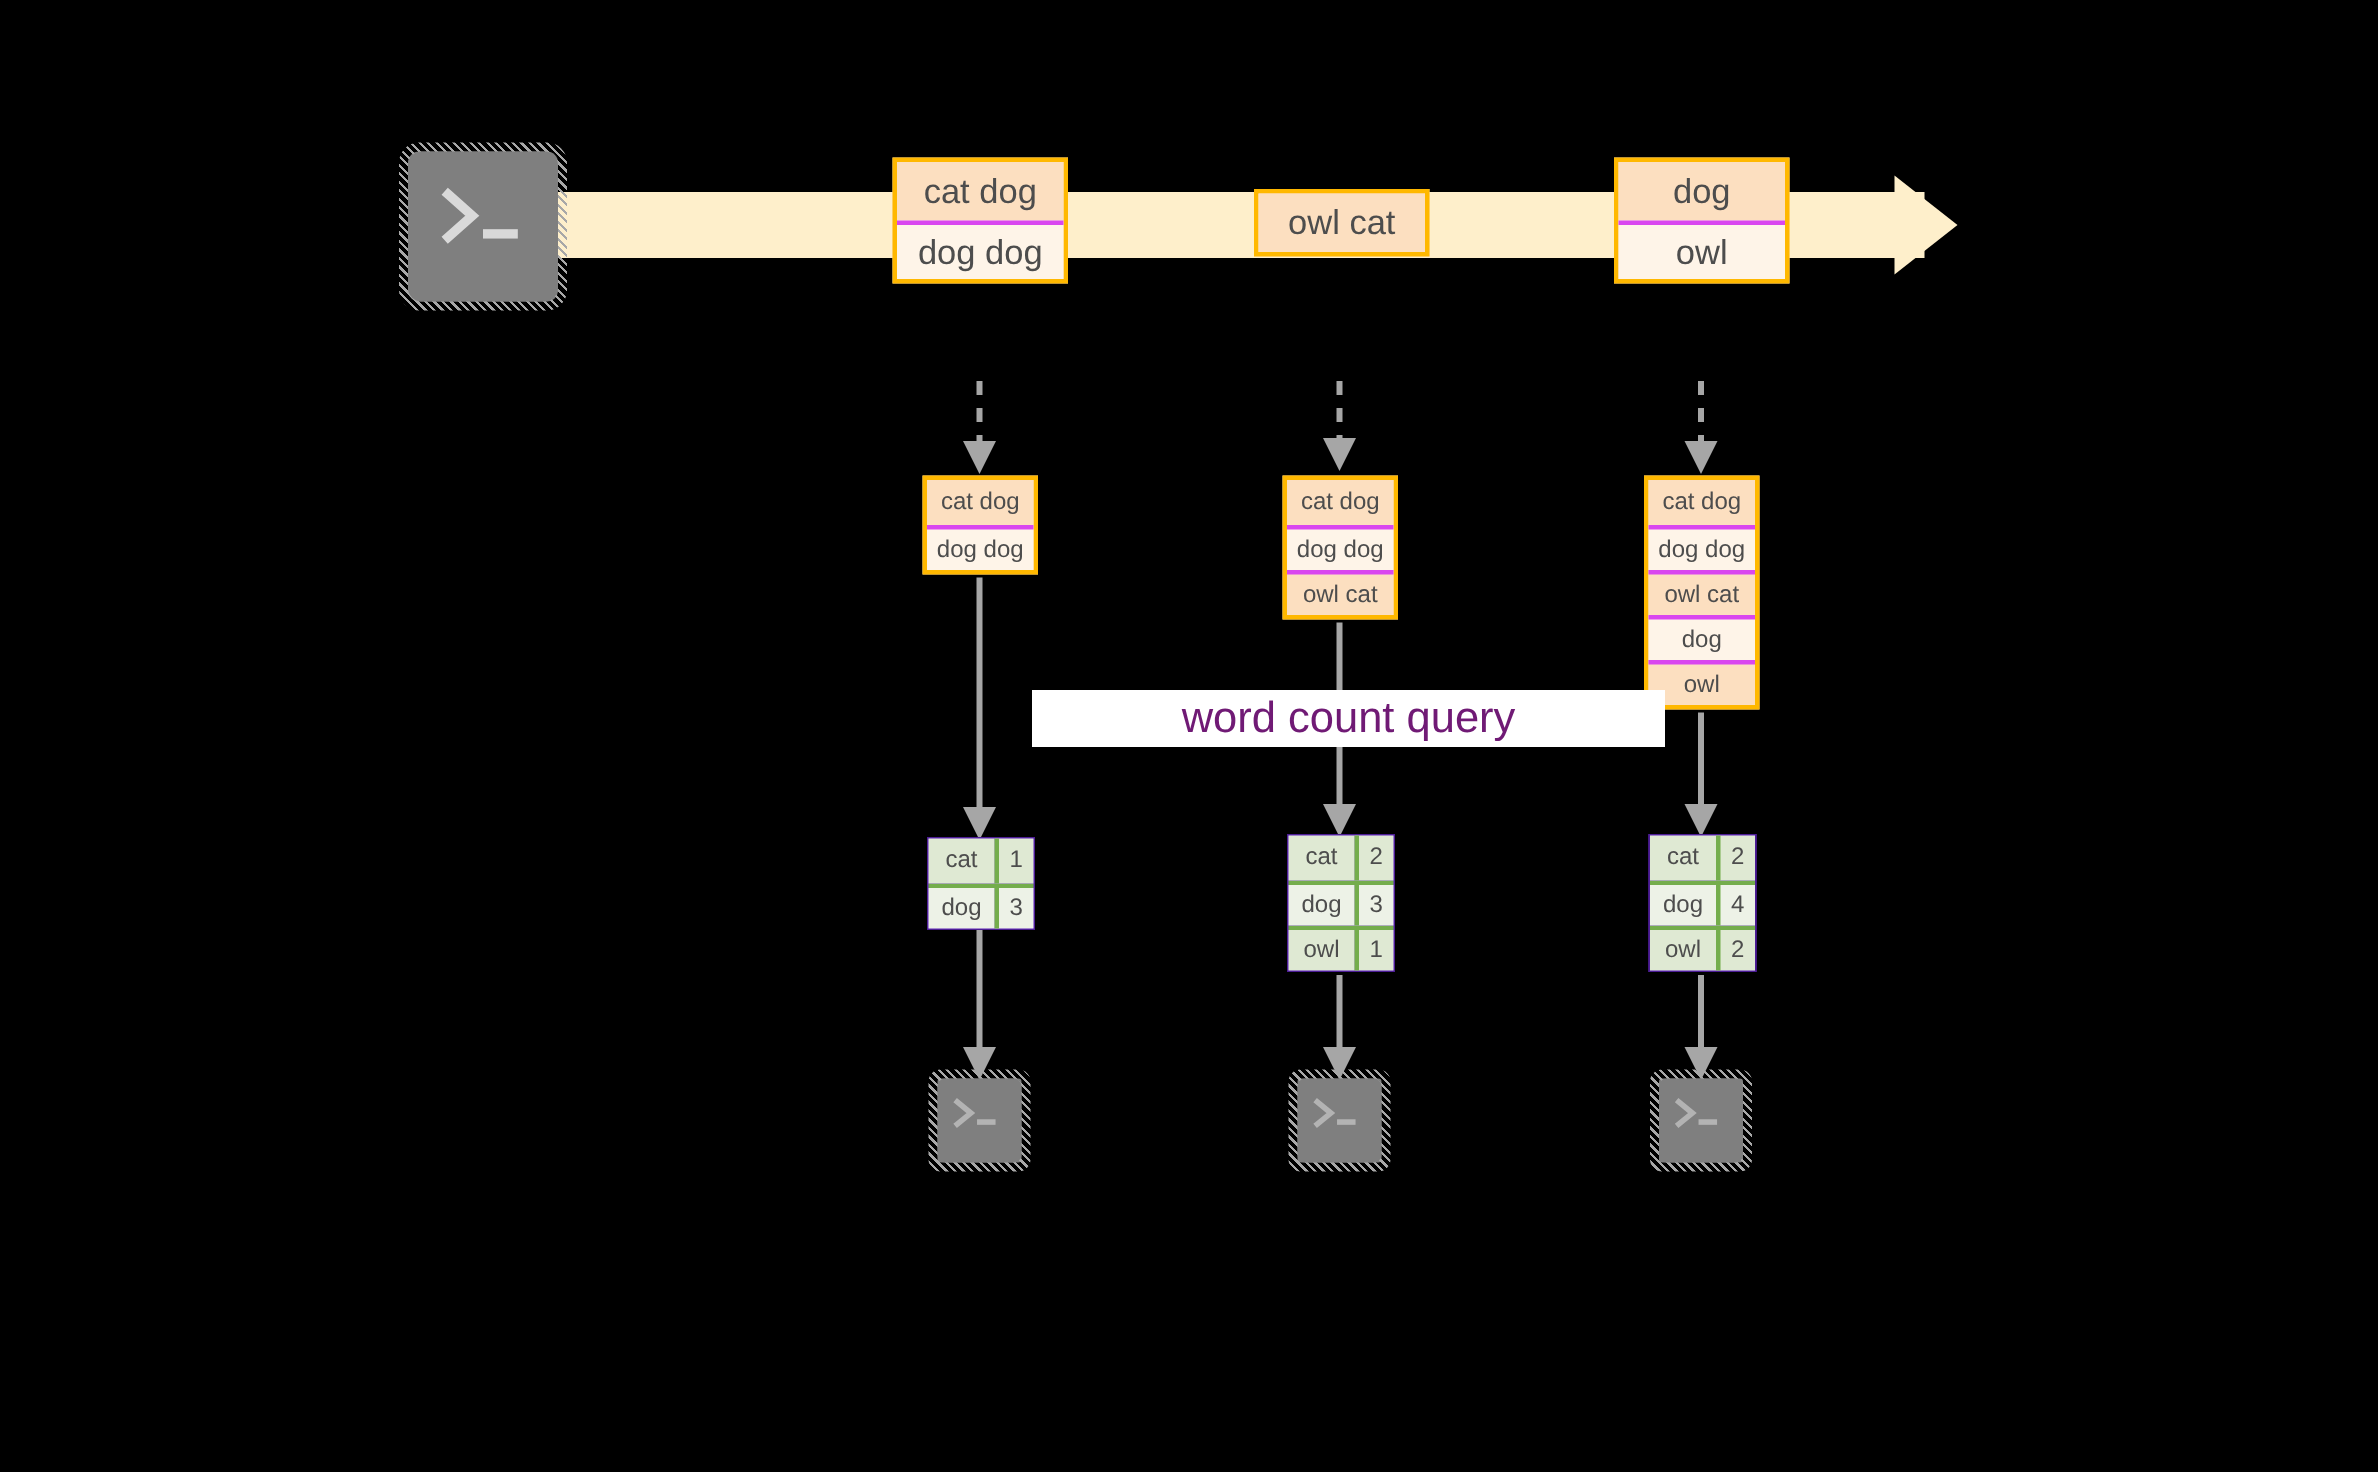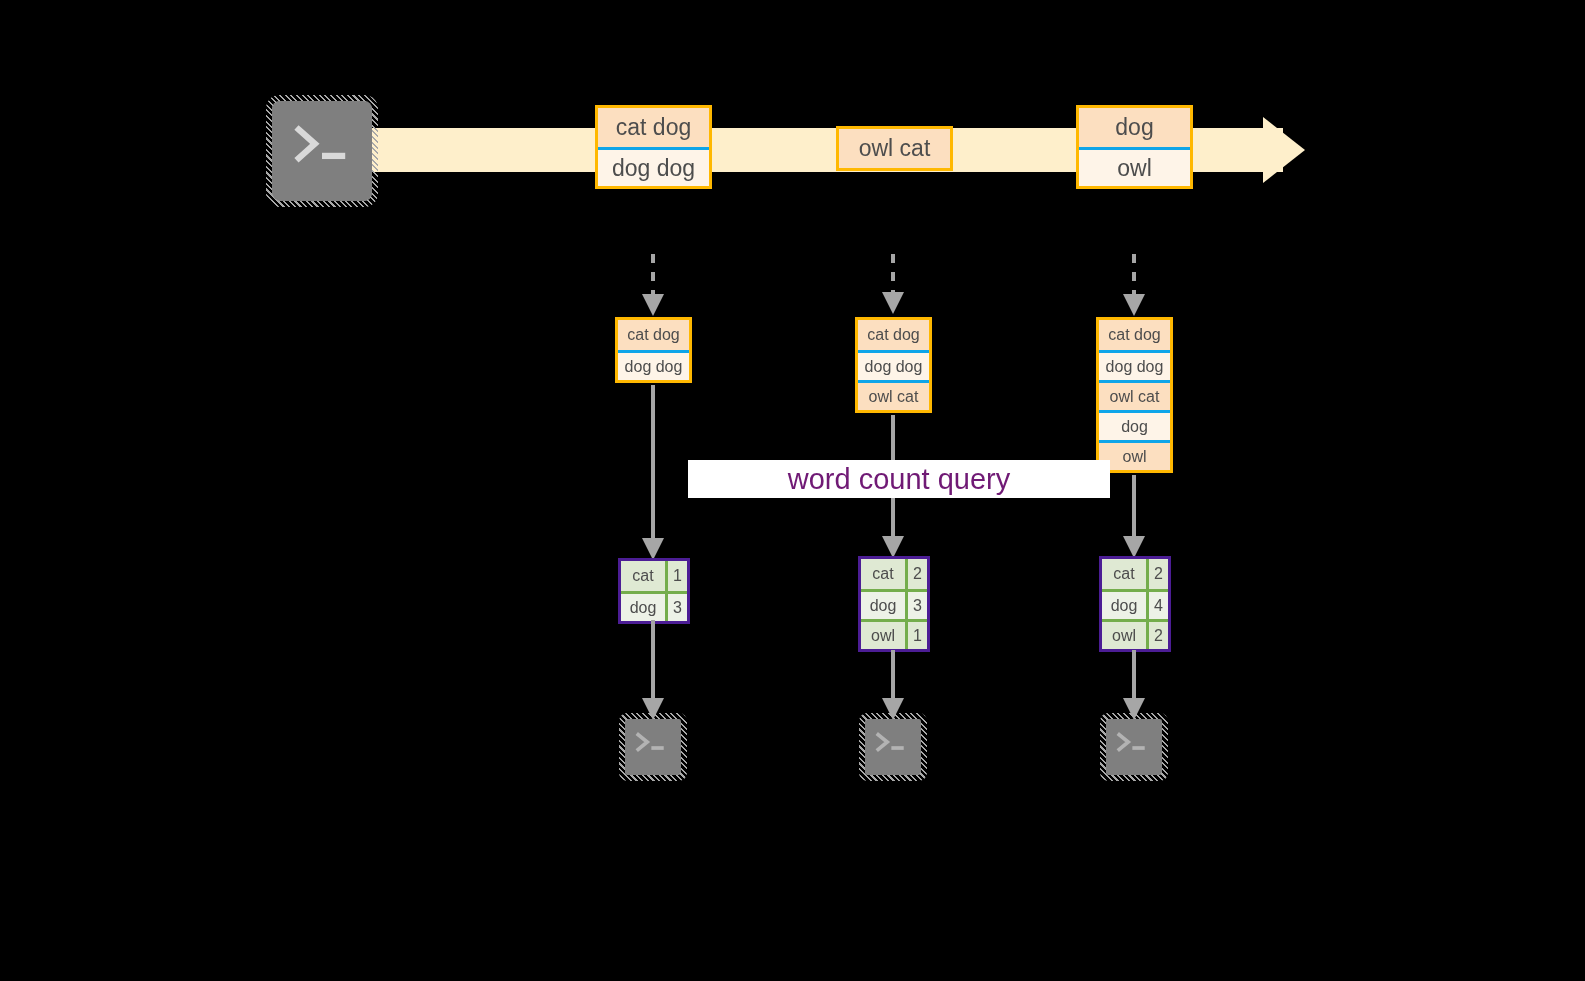--- a/index.html
+++ b/index.html
@@ -76,36 +76,36 @@
   }
   .obox .row {
     box-sizing: border-box;
     display: flex;
     align-items: center;
     justify-content: center;
     color: #4d4d4d;
     white-space: nowrap;
     overflow: hidden;
   }
-  .obox .row + .row { border-top: 3px solid #0ea5e9; }
+  .obox .row + .row { border-top: 3px solid #d946ef; }
   .obox .row.alt { background: #fef4e8; }
   .obox .row.dark { background: #fcdfc0; }
 
   
   .obox-top { }
   .obox-top .row { height: 39px; font-size: 23px; }
 
   
   .obox-mid .row { height: 30px; font-size: 16px; }
 
   
   .gtable {
     position: absolute;
     box-sizing: border-box;
-    border: 3px solid #4c1d95;
+    border: 1px solid #4c1d95;
     background: #6d28d9;
     text-align: center;
   }
   .gtable .grow {
     display: flex;
     height: 30px;
     box-sizing: border-box;
   }
   .gtable .grow + .grow { border-top: 3px solid #74ad4c; }
   .gtable .grow.alt .gc { background: #edf2e7; }

